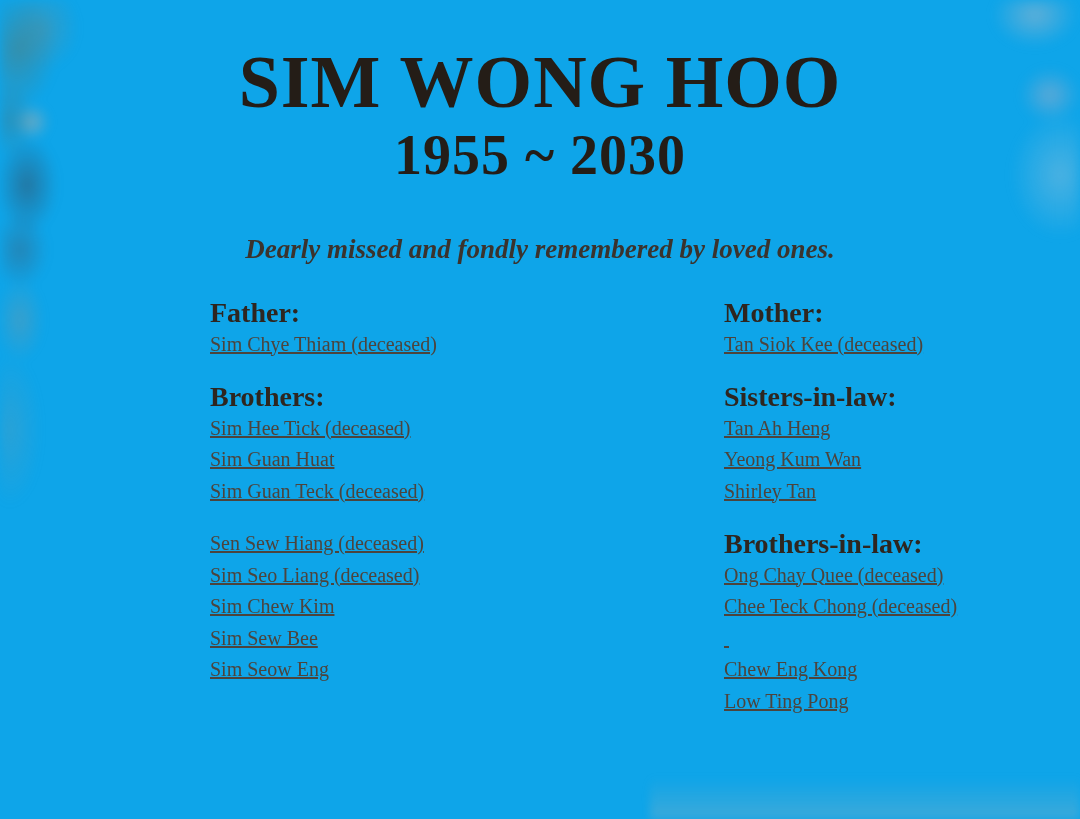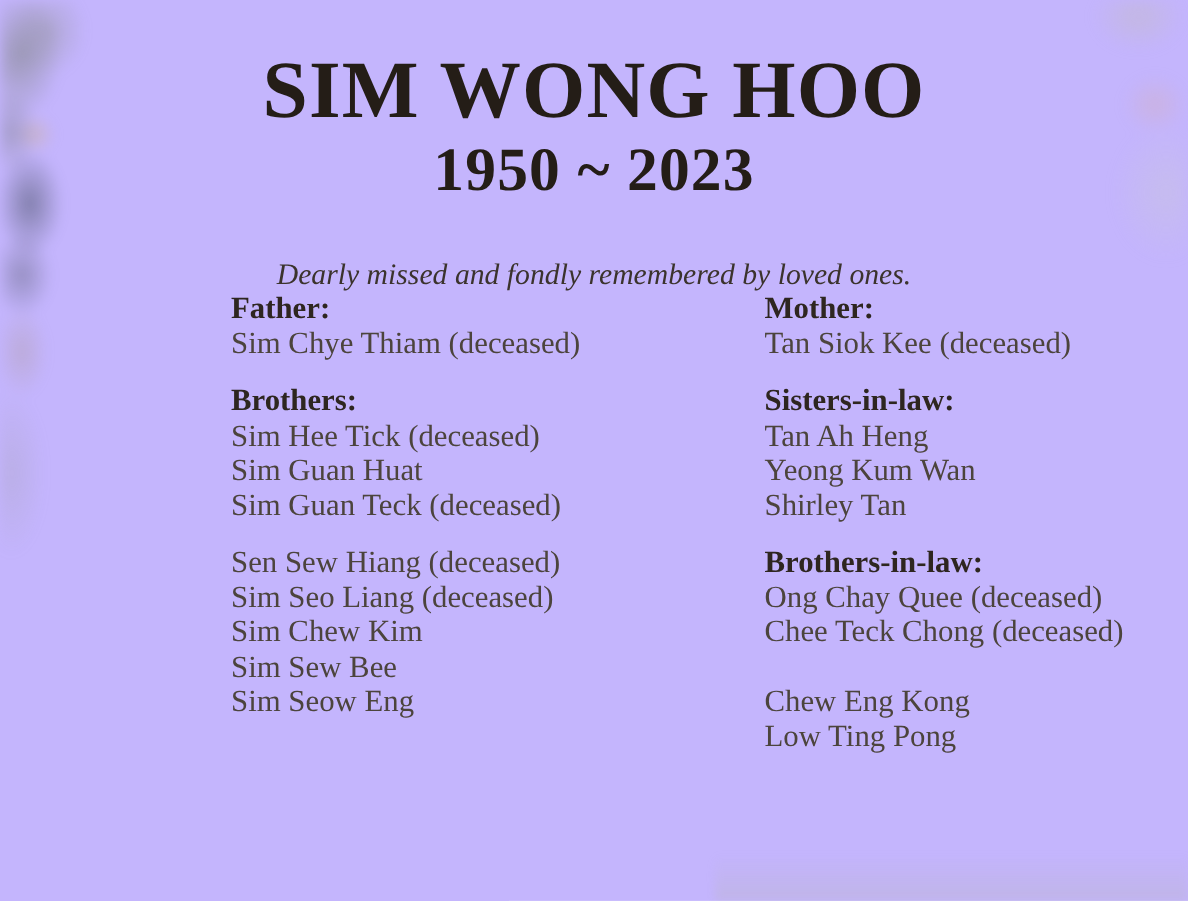--- a/index.html
+++ b/index.html
@@ -10,21 +10,21 @@
   body {
     width: 1080px;
     height: 819px;
     overflow: hidden;
     font-family: "Liberation Serif", "DejaVu Serif", serif;
   }
   .page {
     position: relative;
     width: 1080px;
     height: 819px;
-    background: #c4b5fd;
+    background: #0ea5e9;
     overflow: hidden;
   }
 
   
   .edge { position: absolute; pointer-events: none; }
   .edge-left {
     left: 0; top: 0; width: 120px; height: 540px;
     background:
       radial-gradient(ellipse 55px 85px at 18px 50px,  rgba(104,114,90,0.42),  rgba(104,114,90,0)  70%),
       radial-gradient(ellipse 50px 60px at 44px 28px,  rgba(128,134,118,0.30), rgba(128,134,118,0) 70%),
@@ -68,61 +68,64 @@
     line-height: 60px;
     font-weight: bold;
     text-align: center;
     color: #241d17;
     letter-spacing: 1px;
   }
   .tribute {
     margin-top: 48px;
     font-size: 27px;
     line-height: 32px;
-    font-weight: normal;
+    font-weight: bold;
     font-style: italic;
     text-align: center;
     color: #3b332d;
   }
 
   .columns {
+    margin-top: 32px;
     display: flex;
     padding-left: 210px;
     box-sizing: border-box;
+    gap: 29px;
   }
   .col-left  { width: 485px; flex: 0 0 485px; }
   .col-right { flex: 1 1 auto; }
 
   .section + .section { margin-top: 21px; }
   .heading {
     font-size: 28px;
     line-height: 31.5px;
     font-weight: bold;
     color: #2e2620;
     white-space: nowrap;
   }
   .name-row {
-    font-size: 28px;
+    font-size: 20px;
     line-height: 31.5px;
     color: #4c443d;
     white-space: nowrap;
+    text-decoration: underline;
   }
 </style>
 </head>
 <body>
 
 <div class="page">
 
   <div class="edge edge-left"></div>
   <div class="edge edge-topright"></div>
   <div class="edge edge-bottomright"></div>
 
   <div class="content">
     <div class="title">SIM WONG HOO</div>
-    <div class="years">1950 ~ 2023</div>
+    <div class="years">1955 ~ 2030</div>
     <div class="tribute">Dearly missed and fondly remembered by loved ones.</div>
 
     <div class="columns">
       <div class="col-left" id="col-left">
           <div class="section">
             <div class="heading">Father:</div>
             <div class="name-row">Sim Chye Thiam (deceased)</div>
           </div>
           <div class="section">
             <div class="heading">Brothers:</div>

